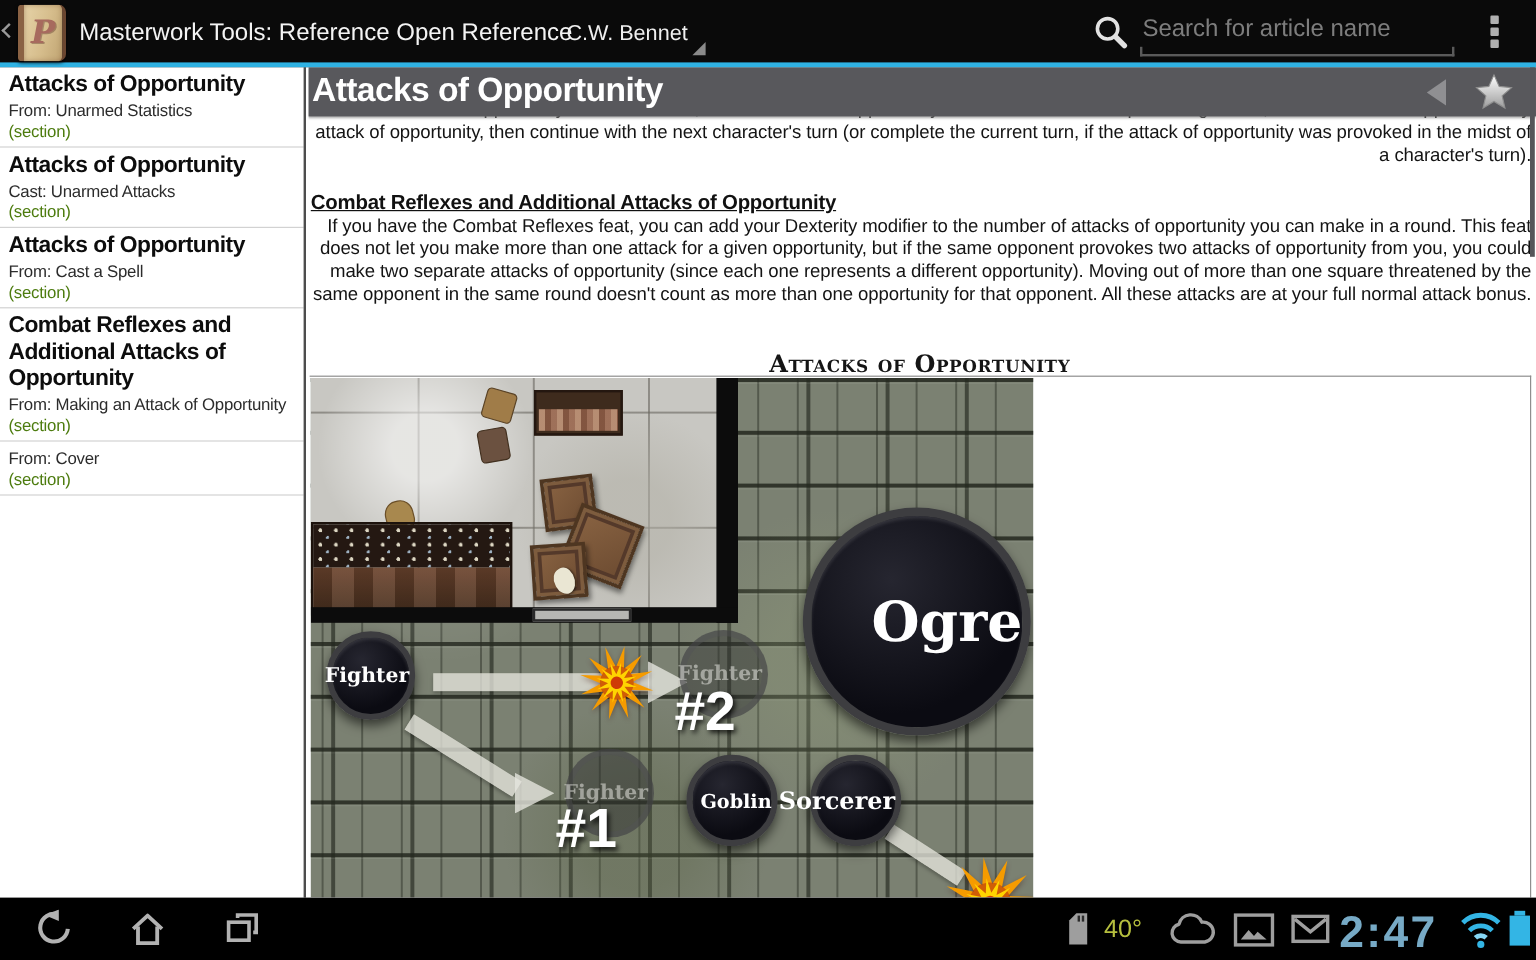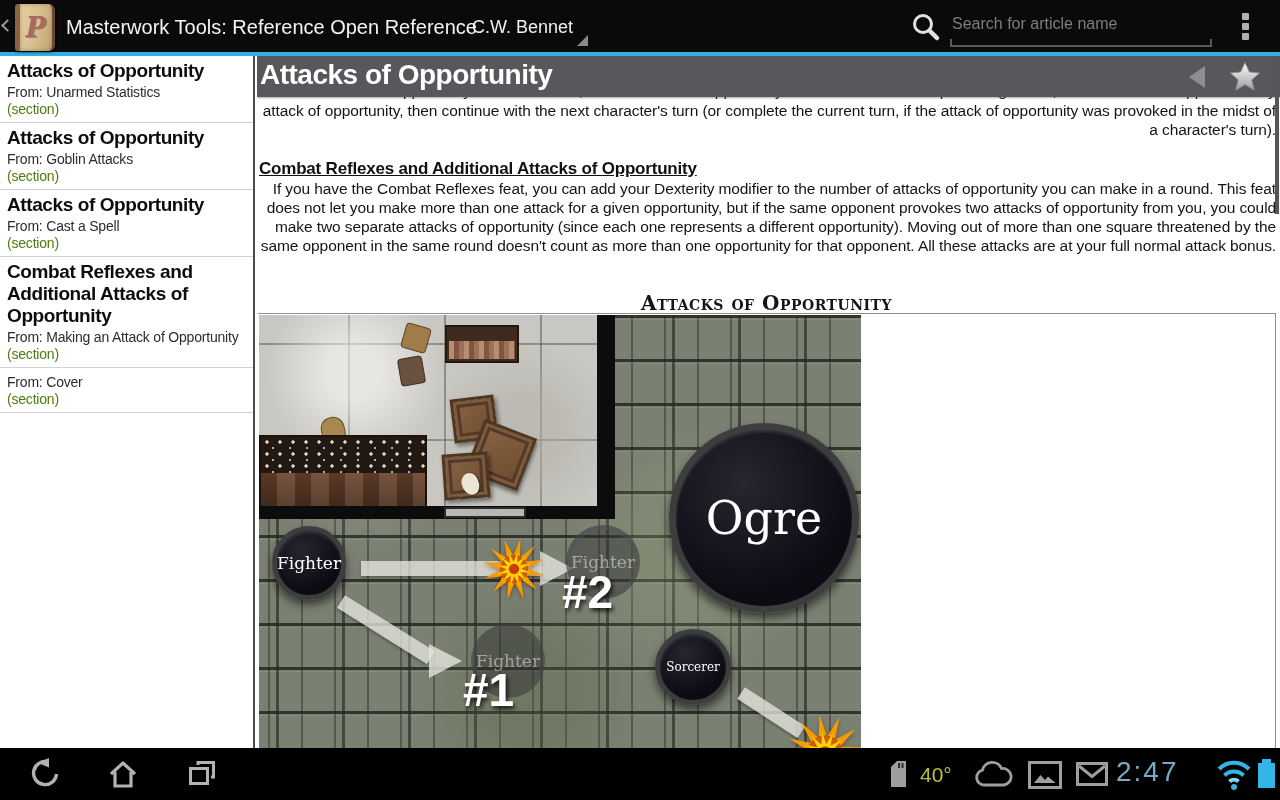--- a/index.html
+++ b/index.html
@@ -19,21 +19,21 @@
   .app-icon span { font-family:"DejaVu Serif",serif; font-style:italic; font-weight:bold;
     font-size:27px; color:#a76a5e; text-shadow:1px 1px 0 rgba(90,50,40,.4); }
   .ab-title { position:absolute; left:66px; top:16px; font-size:20px; font-weight:500; color:#f4f4f4; }
   .spinner { position:absolute; left:470px; top:0; height:52px; width:110px; cursor:pointer;text-align:center; }
   .spinner-label { position:absolute; left:2px; top:17px; font-size:18px; color:#f0f0f0; }
   .spinner-tri { position:absolute; right:-8px; bottom:6px; width:0; height:0;
     border-left:11px solid transparent; border-bottom:11px solid #8a8a8a; }
   .search-wrap { position:absolute; left:908px; top:0; width:306px; height:52px; }
   .search-icon { position:absolute; left:2px; top:11px; }
   .search-input { position:absolute; left:44px; top:6px; width:260px; height:36px;
-    background:transparent; border:none; outline:none; color:#cfcfcf; font-size:16px;
+    background:transparent; border:none; outline:none; color:#cfcfcf; font-size:20px;
     font-family:"Liberation Sans",sans-serif; }
   .search-input::placeholder { color:#7d7d7d; }
   .search-underline { position:absolute; left:42px; top:45px; width:262px; height:2px; background:#5a5a5a; }
   .search-underline::before, .search-underline::after { content:""; position:absolute; top:-6px;
     width:2px; height:8px; background:#5a5a5a; }
   .search-underline::before { left:0; } .search-underline::after { right:0; }
   .overflow-btn { position:absolute; left:1242px; top:13px; width:8px; height:28px; cursor:pointer; }
   .overflow-btn i { display:block; width:7px; height:7px; background:#b0b0b0; margin-bottom:3px; border-radius:1px; }
 
   
@@ -124,34 +124,34 @@
                linear-gradient(#6e462f,#49301f); }
 
   .shaft { position:absolute; background:rgba(229,229,221,.78); z-index:2;
     box-shadow:0 2px 3px rgba(0,0,0,.25); }
   .ahead { position:absolute; background:rgba(229,229,221,.8); z-index:2;
     clip-path:polygon(0 0, 100% 50%, 0 100%); }
   .token { position:absolute; border-radius:50%; z-index:3;
     background:radial-gradient(circle at 38% 30%, #262630 0%, #0b0b12 68%);
     border:5px solid #3d3d40;
     box-shadow:0 5px 9px rgba(0,0,0,.55), inset 0 2px 3px rgba(255,255,255,.12);
-    display:flex; align-items:center; justify-content:center;
-    font-family:"DejaVu Serif",serif; font-weight:normal; color:#fff; white-space:nowrap; }
+    display:flex; align-items:center; justify-content:flex-end;
+    font-family:"DejaVu Serif",serif; font-weight:bold; color:#fff; white-space:nowrap; }
   .token.ghost { background:rgba(28,28,34,.38); border-color:rgba(82,82,84,.45);
     box-shadow:none; color:rgba(228,228,222,.55); }
   .tnum { position:absolute; z-index:5; font-weight:bold; font-size:46px; color:#fff;
     text-shadow:2px 3px 4px rgba(0,0,0,.75); font-family:"Liberation Sans",sans-serif; }
   .burst { position:absolute; z-index:4; filter:drop-shadow(0 2px 2px rgba(60,10,0,.4)); }
 
   
   .system-bar { position:absolute; left:0; top:748px; width:1280px; height:52px; background:#000; z-index:40; }
   .nav-btn { position:absolute; top:10px; width:34px; height:32px; cursor:pointer; }
   .status { position:absolute; top:0; height:52px; }
   .temp { position:absolute; left:920px; top:15px; font-size:21px; color:#b6bf3e; }
-  .clock { position:absolute; left:1116px; top:8px; font-size:28px; font-weight:400; color:#77aac6;
+  .clock { position:absolute; left:1116px; top:8px; font-size:37px; font-weight:700; color:#77aac6;
     letter-spacing:2px; }
   .battery { position:absolute; left:1258px; top:11px; width:17px; height:29px; }
   .battery .nub { width:9px; height:4px; background:#33b5e5; margin:0 auto; }
   .battery .cell { width:17px; height:25px; background:#33b5e5; }
 </style>
 </head>
 <body>
 
 <div class="screen">
 
@@ -181,21 +181,21 @@
   </div>
 
   <div class="sidebar">
     <div class="sb-item">
       <div class="sb-title">Attacks of Opportunity</div>
       <div class="sb-sub">From: Unarmed Statistics</div>
       <div class="sb-type">(section)</div>
     </div>
     <div class="sb-item">
       <div class="sb-title">Attacks of Opportunity</div>
-      <div class="sb-sub">From: Goblin Attacks</div>
+      <div class="sb-sub">Cast: Unarmed Attacks</div>
       <div class="sb-type">(section)</div>
     </div>
     <div class="sb-item">
       <div class="sb-title">Attacks of Opportunity</div>
       <div class="sb-sub">From: Cast a Spell</div>
       <div class="sb-type">(section)</div>
     </div>
     <div class="sb-item">
       <div class="sb-title">Combat Reflexes and Additional Attacks of Opportunity</div>
       <div class="sb-sub">From: Making an Attack of Opportunity</div>
@@ -279,21 +279,24 @@
         </div>
         <div class="token ghost" style="left:307px; top:210px; width:74px; height:74px; font-size:17px;">
           <span>Fighter</span>
         </div>
         <div class="token" style="left:410px; top:108px; width:190px; height:190px; border-width:7px; font-size:46px;">
           <span>Ogre</span>
         </div>
         <div class="token ghost" style="left:212px; top:309px; width:74px; height:74px; font-size:17px;">
           <span>Fighter</span>
         </div>
-        <div class="token" style="left:396px; top:314px; width:76px; height:76px; font-size:12px;">
+        <div class="token" style="left:313px; top:314px; width:76px; height:76px; font-size:16px;">
+          <span>Goblin</span>
+        </div>
+        <div class="token" style="left:416px; top:314px; width:76px; height:76px; font-size:20px;">
           <span>Sorcerer</span>
         </div>
         <div class="tnum" style="left:303px; top:250px;">#2</div>
         <div class="tnum" style="left:204px; top:348px;">#1</div>
       </div>
     </div>
 
     <div class="content-scrollbar"></div>
   </div>
 

